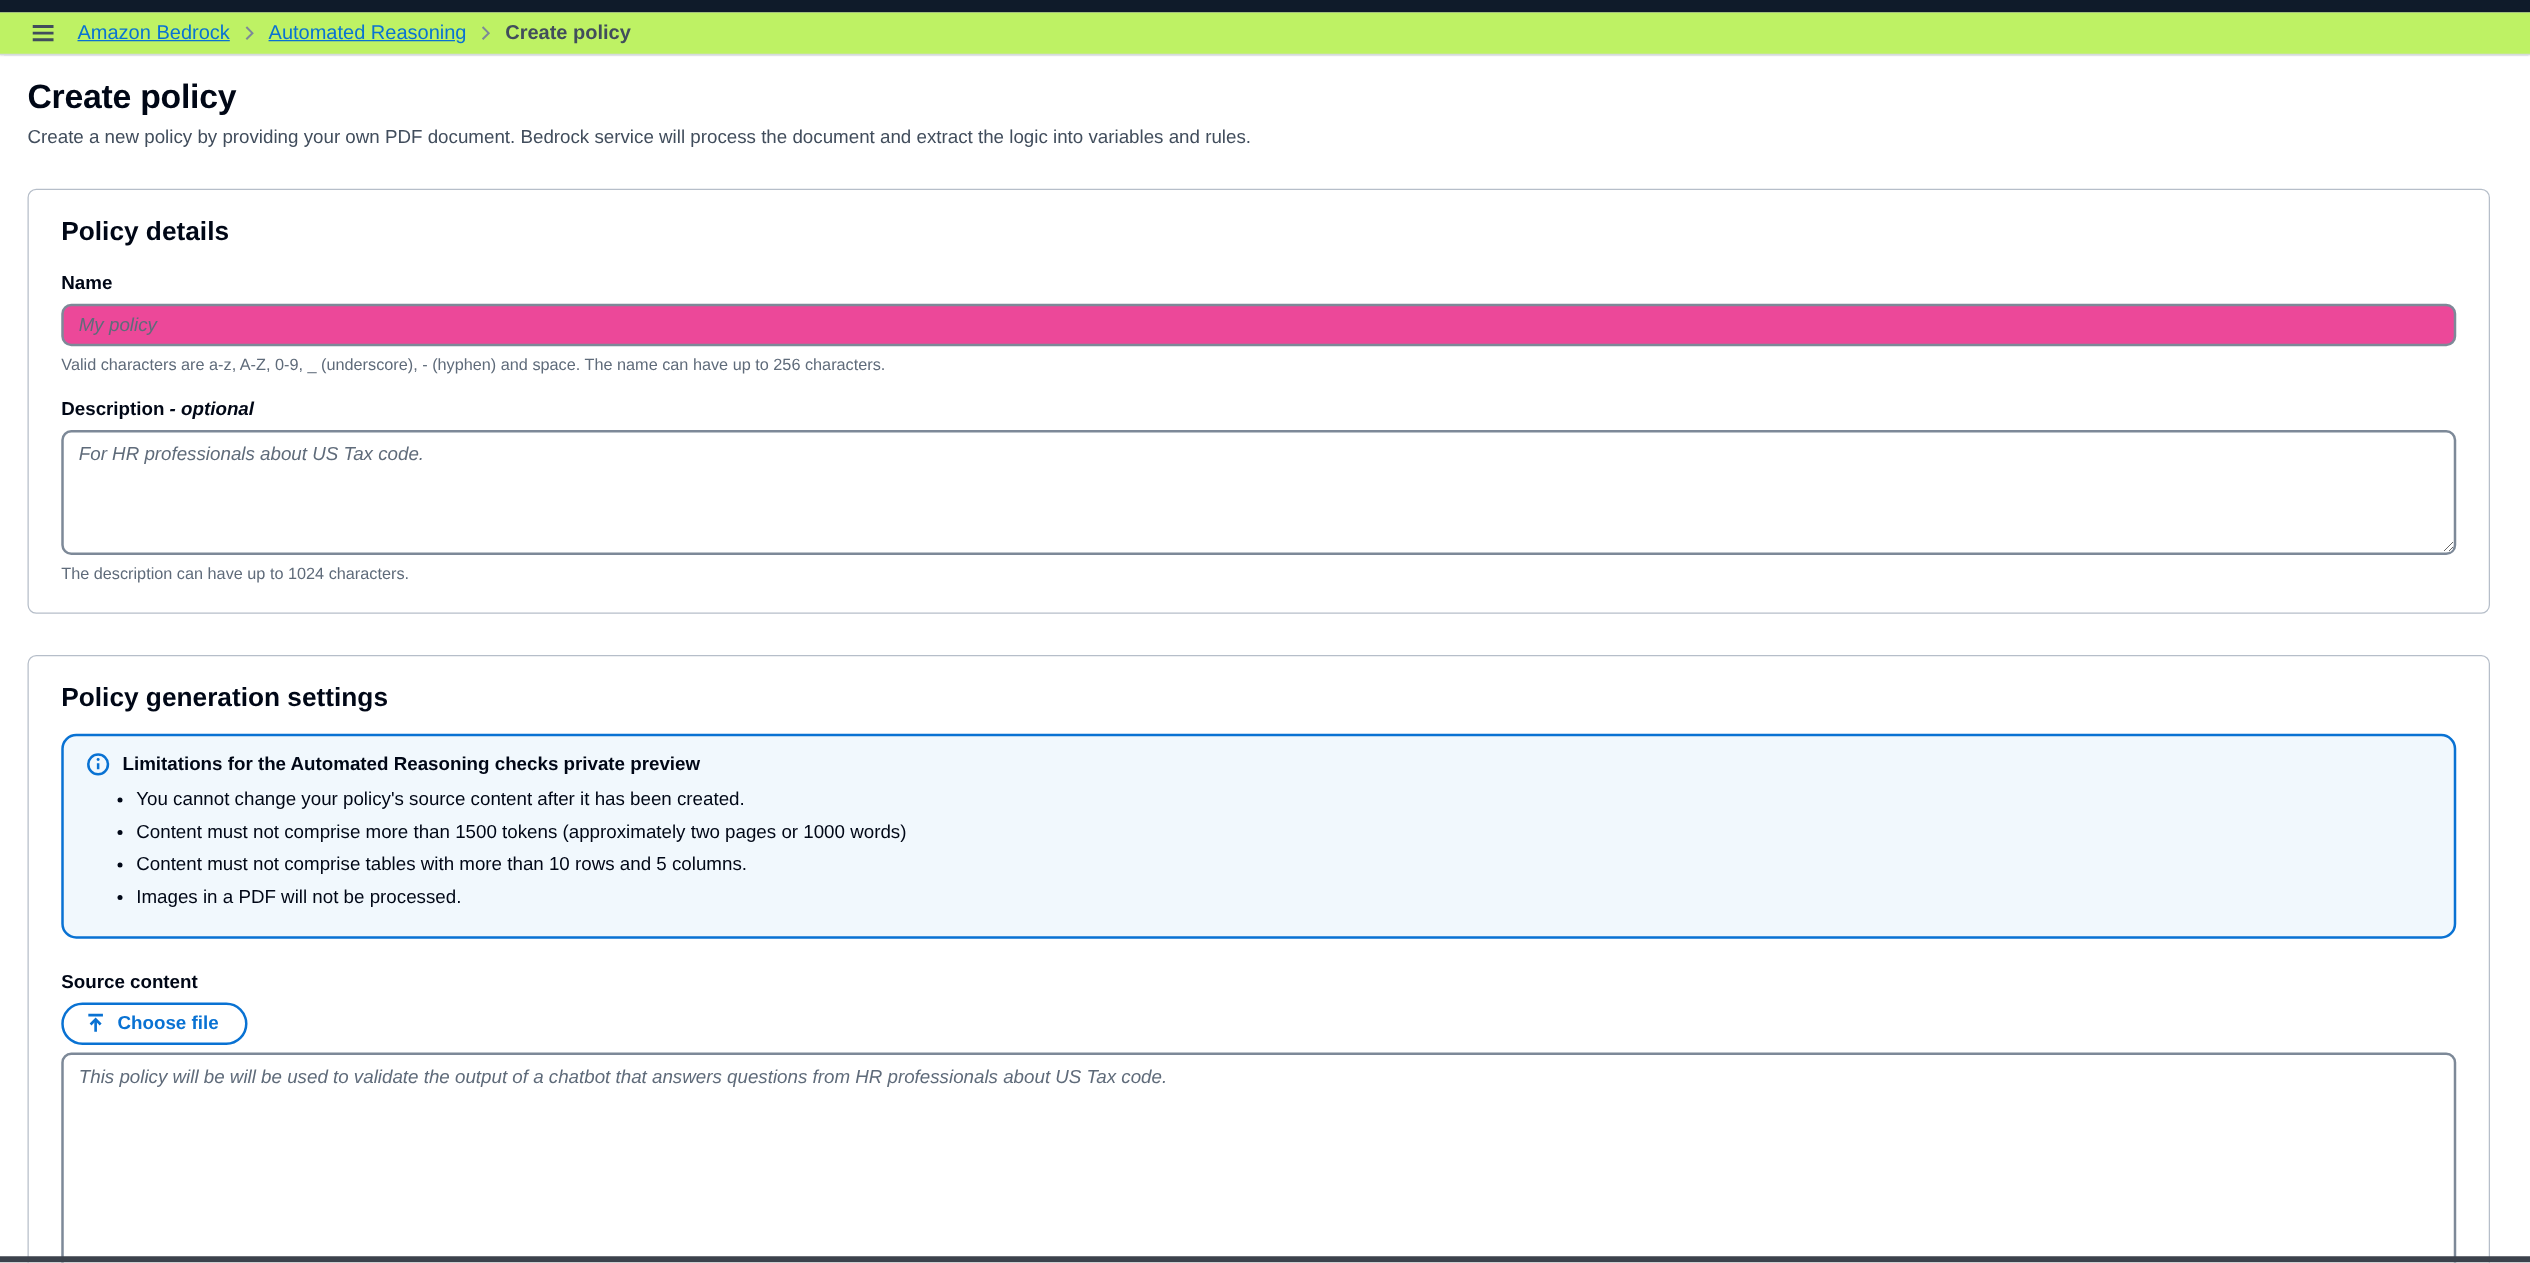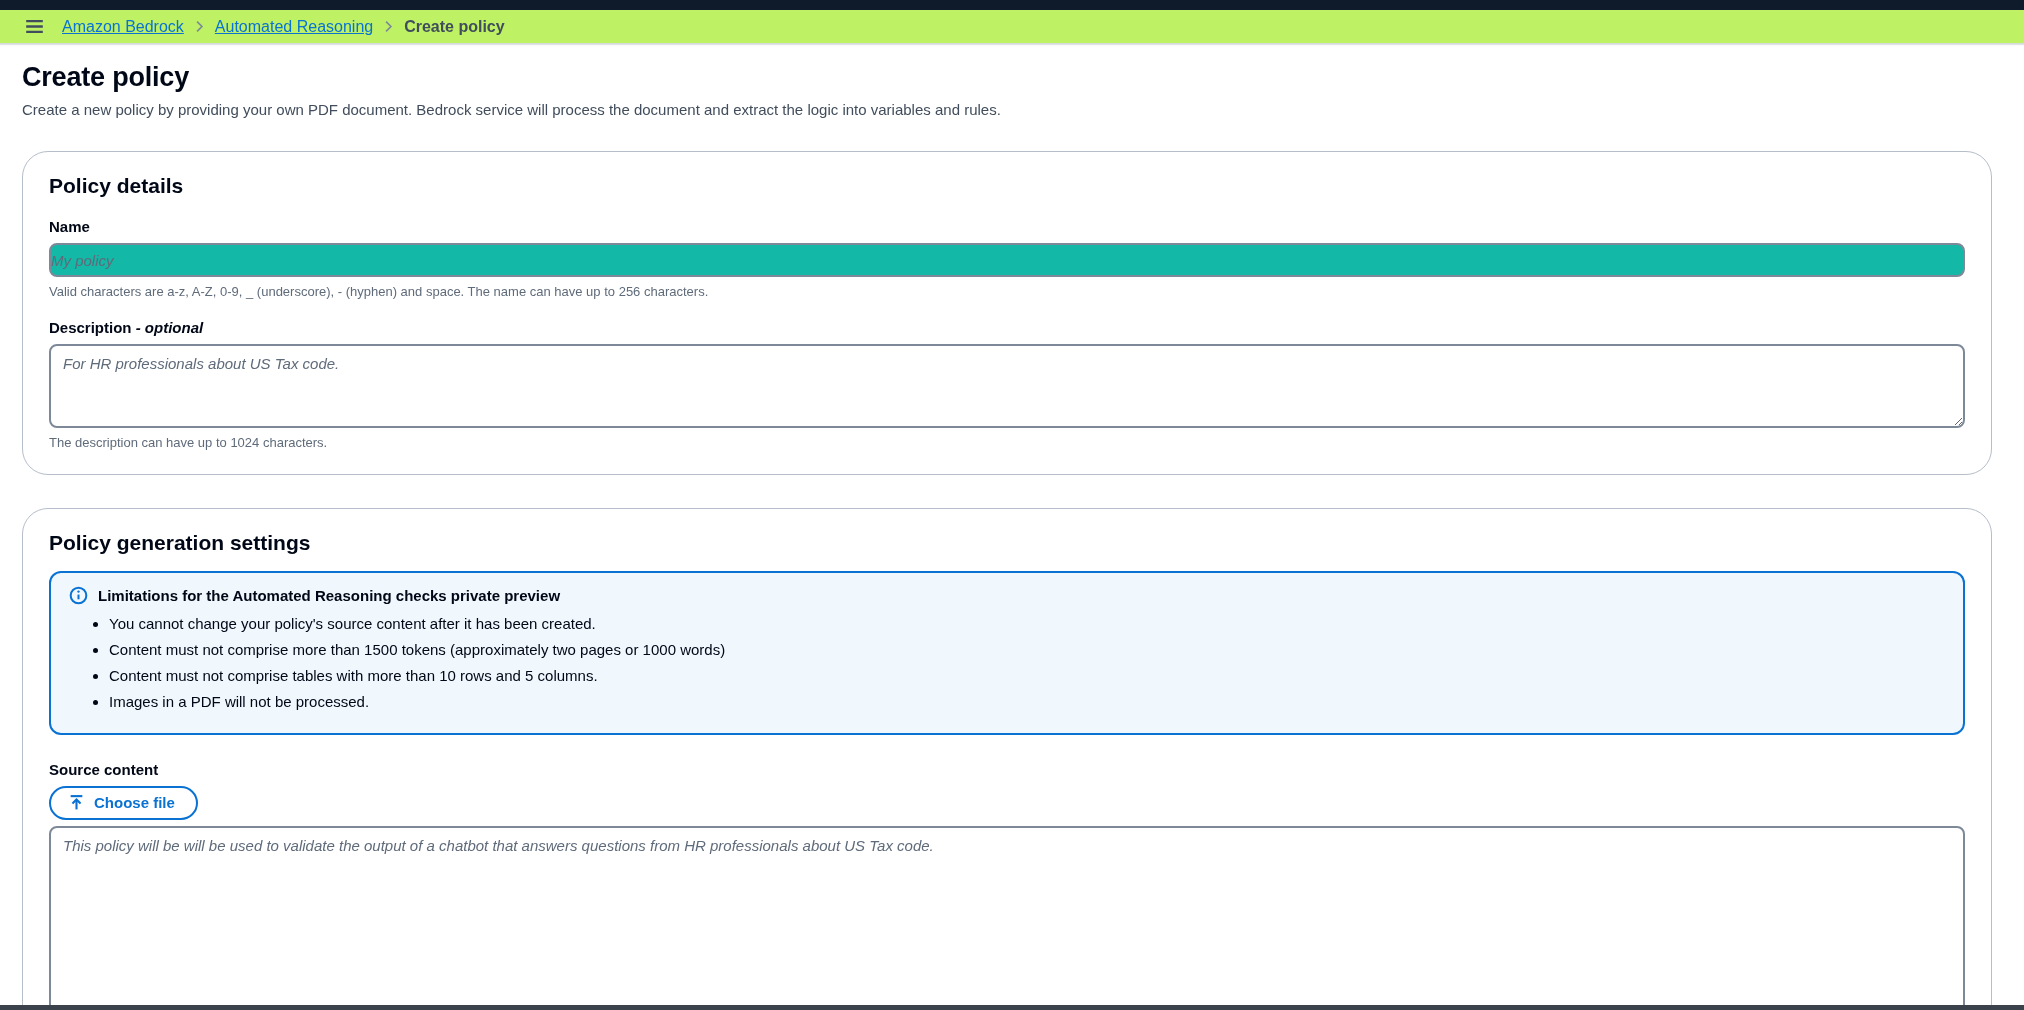--- a/index.html
+++ b/index.html
@@ -65,21 +65,21 @@
   }
   .page-subtitle {
     font-size: 15px;
     color: #414d5c;
     margin-top: 8px;
     margin-bottom: 18px;
   }
   .card {
     background: #ffffff;
     border: 1px solid #b6bec9;
-    border-radius: 26px;
+    border-radius: 7px;
     padding: 22px 26px 24px 26px;
     margin-bottom: 16px;
     margin-top: 33px;
   }
   .card-heading {
     font-size: 21px;
     font-weight: 700;
     color: #000716;
   }
   .field-label {
@@ -91,41 +91,41 @@
   }
   .label-optional {
     font-style: italic;
     font-weight: 700;
   }
   .text-input {
     width: 100%;
     height: 34px;
     border: 2px solid #7d8998;
     border-radius: 8px;
-    padding: 0 0;
-    font-size: 15px;
-    font-family: "Liberation Sans", sans-serif;
-    color: #000716;
-    background: #14b8a6;
+    padding: 0 12px;
+    font-size: 15px;
+    font-family: "Liberation Sans", sans-serif;
+    color: #000716;
+    background: #ec4899;
     outline: none;
   }
   .text-area {
     display: block;
     width: 100%;
     border: 2px solid #7d8998;
     border-radius: 8px;
     padding: 9px 12px;
     font-size: 15px;
     font-family: "Liberation Sans", sans-serif;
     color: #000716;
     background: #ffffff;
     outline: none;
     resize: vertical;
   }
-  .text-area.description { height: 84px; }
+  .text-area.description { height: 100px; }
   .text-area.intent { height: 214px; }
   .text-input::placeholder, .text-area::placeholder {
     font-style: italic;
     color: #5f6b7a;
     opacity: 1;
   }
   .helper-text {
     font-size: 13px;
     color: #5f6b7a;
     margin-top: 7px;

